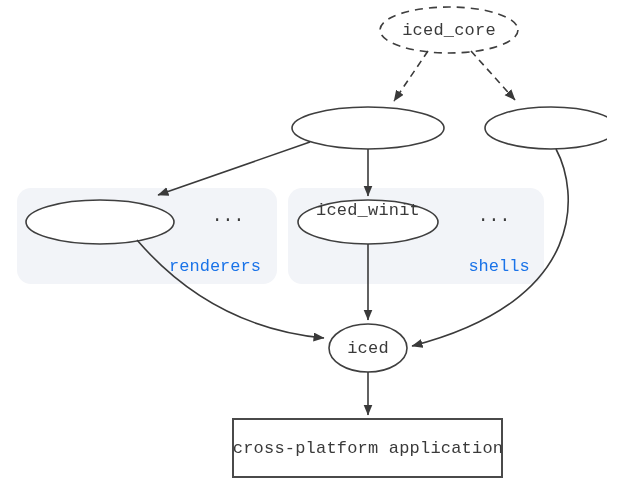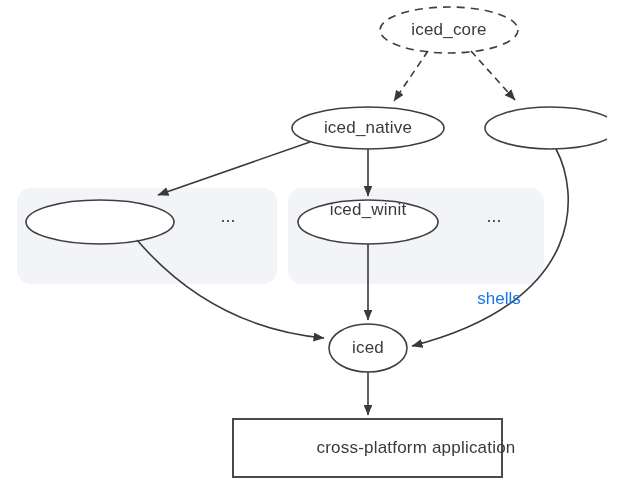--- a/index.html
+++ b/index.html
@@ -1,20 +1,20 @@
 <!DOCTYPE html>
 <html><head>
 <meta charset="utf-8">
 <style>
   html,body{margin:0;padding:0;background:#ffffff;}
   .stage{
     position:relative;
     width:607px;height:483px;
     background:#ffffff;
-    font-family:Liberation Sans, sans-serif;
+    font-family:Liberation Mono, monospace;
     overflow:hidden;
   }
   .group-box{
     position:absolute;
     background:#f2f4f8;
     border-radius:14px;
   }
   .edges-layer{position:absolute;left:0;top:0;}
   .node-label{
     position:absolute;
@@ -66,21 +66,21 @@
     <path d="M 471 51 L 515 100" fill="none" stroke="#3a3a3a" stroke-width="1.6" stroke-dasharray="7 5" marker-end="url(#arrow)"></path>
     <path d="M 310 142 L 158 195" fill="none" stroke="#3a3a3a" stroke-width="1.6" marker-end="url(#arrow)"></path>
     <path d="M 368 149 L 368 196" fill="none" stroke="#3a3a3a" stroke-width="1.6" marker-end="url(#arrow)"></path>
     <path d="M 137 240 C 180 290 240 330 324 338" fill="none" stroke="#3a3a3a" stroke-width="1.6" marker-end="url(#arrow)"></path>
     <path d="M 368 244 L 368 320" fill="none" stroke="#3a3a3a" stroke-width="1.6" marker-end="url(#arrow)"></path>
     <path d="M 556 149 C 578 190 590 300 412 346" fill="none" stroke="#3a3a3a" stroke-width="1.6" marker-end="url(#arrow)"></path>
     <path d="M 368 372 L 368 415" fill="none" stroke="#3a3a3a" stroke-width="1.6" marker-end="url(#arrow)"></path>
   </svg>
 
   <div class="node-label" style="left:449px;top:30px;">iced_core</div>
-  <div class="node-label" style="left:368px;top:128px;">iced_native</div>
   <div class="node-label" style="left:368px;top:210px;">iced_winit</div>
   <div class="ellipsis-label" style="left:228px;top:216px;">...</div>
   <div class="ellipsis-label" style="left:494px;top:216px;">...</div>
-  <div class="group-label" style="left:499px;top:266px;margin-top:33px;">shells</div>
+  <div class="group-label" style="left:215px;top:266px;">renderers</div>
+  <div class="group-label" style="left:499px;top:266px;">shells</div>
   <div class="node-label" style="left:368px;top:348px;text-align:center;">iced</div>
-  <div class="node-label" style="left:368px;top:448px;margin-left:48px;">cross-platform application</div>
+  <div class="node-label" style="left:368px;top:448px;">cross-platform application</div>
 
 </div>
 
 </body></html>

